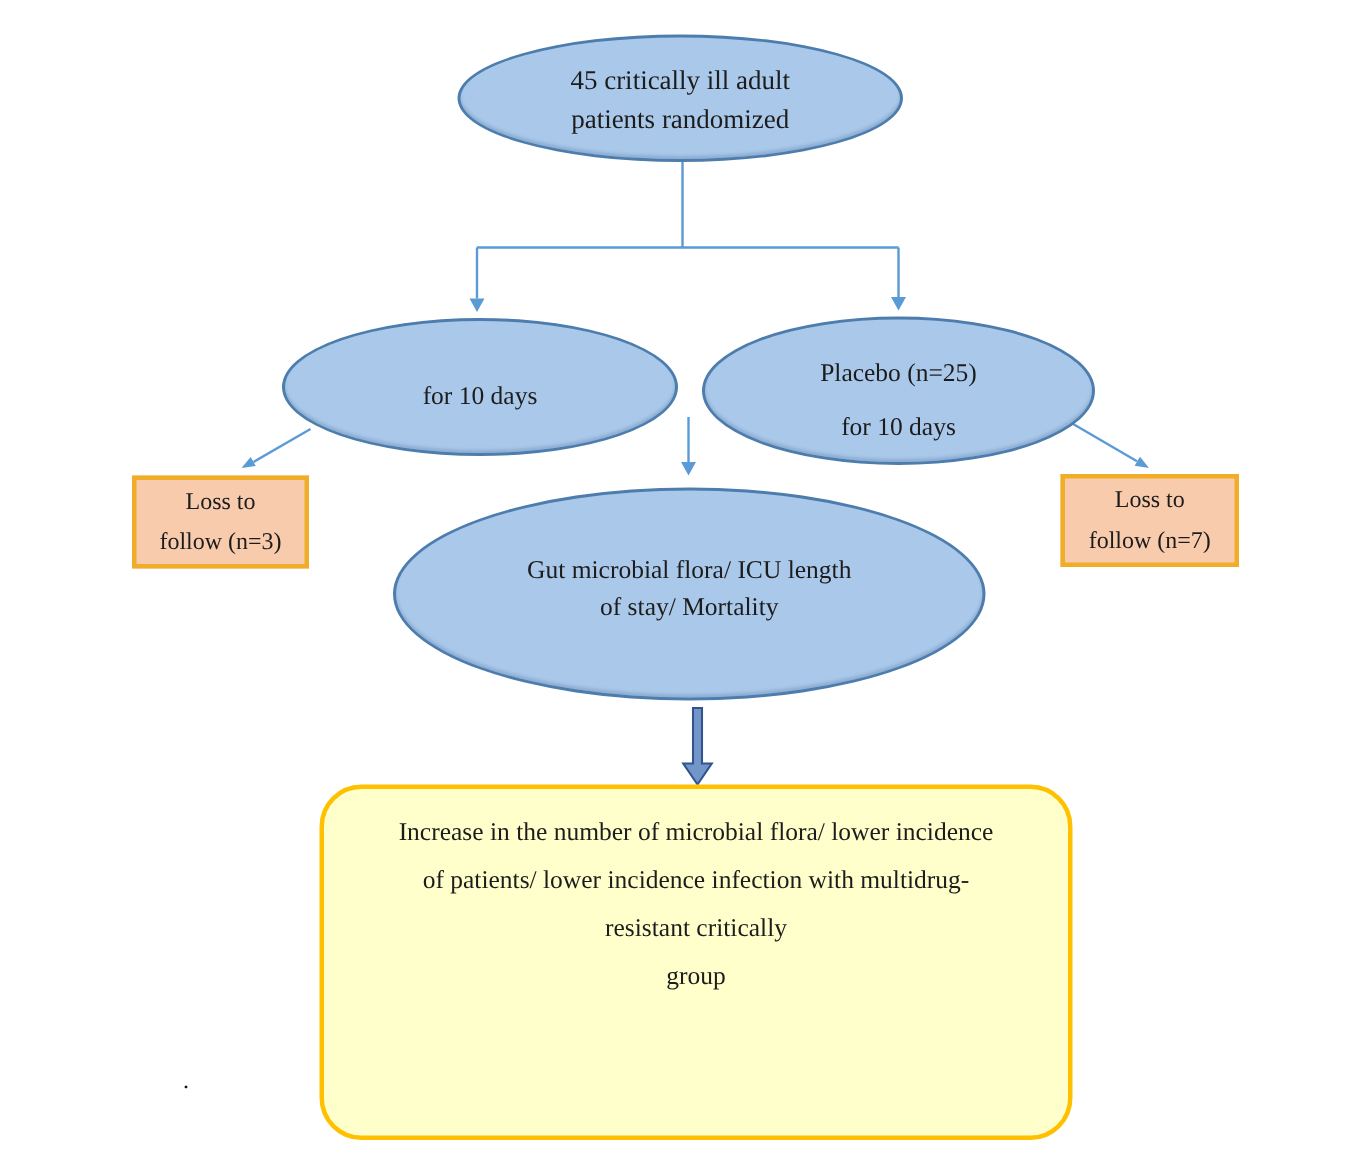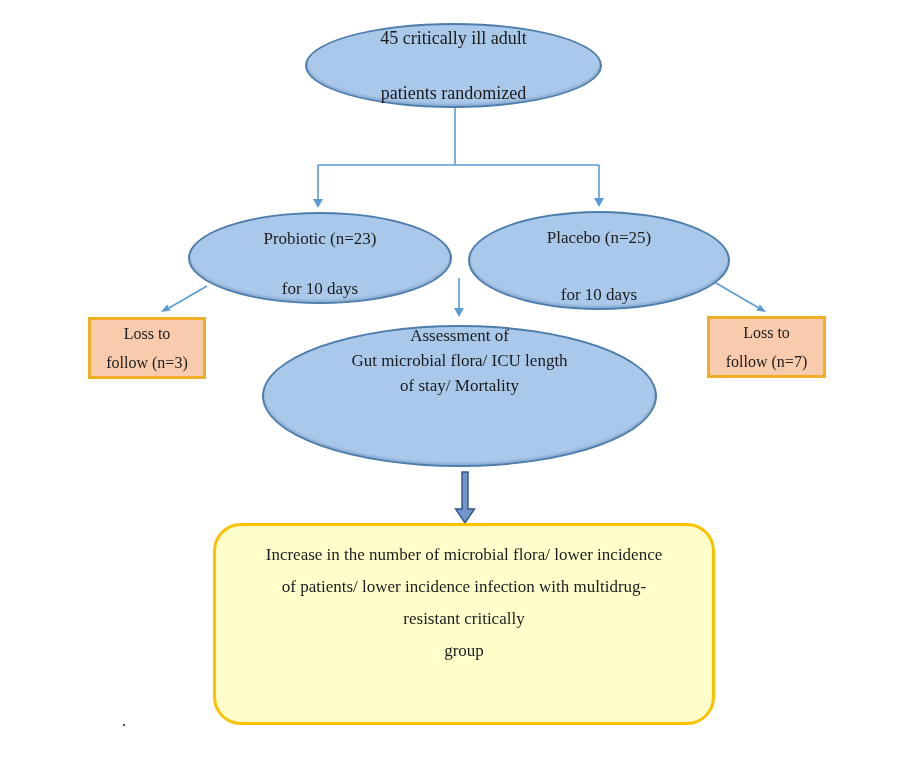--- a/index.html
+++ b/index.html
@@ -1,21 +1,21 @@
 <!DOCTYPE html>
 <html style="--node-fill: #aac8e9; --node-border: #4d7dad; --connector: #5b9bd5; --loss-fill: #f8cbad; --loss-border: #f0ad27; --outcome-fill: #ffffcc; --outcome-border: #ffc000; --thick-arrow-fill: #7396c8; --thick-arrow-border: #31538f; --text: #1c1c1c;"><head>
 <meta charset="utf-8">
 <style>
   html,body{margin:0;padding:0;background:#ffffff;}
   .canvas{
     position:relative;width:910px;height:783px;background:#ffffff;overflow:hidden;
     font-family:"Liberation Serif","DejaVu Serif",serif;color:var(--text,#1c1c1c);
   }
   .connectors{position:absolute;left:0;top:0;width:910px;height:783px;}
-  .node{position:absolute;display:flex;flex-direction:column;align-items:center;justify-content:space-between;text-align:center;box-sizing:border-box;}
+  .node{position:absolute;display:flex;flex-direction:column;align-items:center;justify-content:center;text-align:center;box-sizing:border-box;}
   .ellipse{
     background:var(--node-fill,#aac8e9);
     border:2px solid var(--node-border,#4d7dad);
     border-radius:50%;
     box-shadow:inset 0 -2px 2px rgba(60,100,150,.25);
   }
   .loss{
     background:var(--loss-fill,#f8cbad);
     border:3px solid var(--loss-border,#f0ad27);
     font-size:16px;line-height:27px;
@@ -60,48 +60,46 @@
     </g>
     <path fill="#7396c8" stroke="#31538f" stroke-width="1.4" stroke-linejoin="miter" d="M462 472 L468 472 L468 509 L474.5 509 L465 523 L455.5 509 L462 509 Z"></path>
   </svg>
 
   <div class="node ellipse start-node" style="left:305px;top:23px;width:297px;height:85px;">
     <span class="line">45 critically ill adult</span>
     <span class="line">patients randomized</span>
   </div>
 
   <div class="node ellipse arm-node" style="left:188px;top:212px;width:264px;height:92px;">
-    <span class="line">Probiotic (n=23)</span>
     <span class="line">for 10 days</span>
   </div>
 
   <div class="node ellipse arm-node" style="left:468px;top:211px;width:262px;height:99px;">
     <span class="line">Placebo (n=25)</span>
     <span class="line">for 10 days</span>
   </div>
 
   <div class="node loss" style="left:88px;top:317px;width:118px;height:62px;">
     <span class="line">Loss to</span>
     <span class="line">follow (n=3)</span>
   </div>
 
   <div class="node loss" style="left:707px;top:316px;width:119px;height:62px;">
     <span class="line">Loss to</span>
     <span class="line">follow (n=7)</span>
   </div>
 
   <div class="node ellipse assess-node" style="left:262px;top:325px;width:395px;height:142px;">
     <div class="content">
-      <span class="line">Assessment of</span>
       <span class="line">Gut microbial flora/ ICU length</span>
       <span class="line">of stay/ Mortality</span>
     </div>
   </div>
 
-  <div class="node outcome" style="left:213px;top:523px;width:502px;height:202px;">
+  <div class="node outcome" style="left:213px;top:523px;width:502px;height:237px;">
     <span class="line">Increase in the number of microbial flora/ lower incidence</span>
     <span class="line">of patients/ lower incidence infection with multidrug-</span>
     <span class="line">resistant critically</span>
     <span class="line">group</span>
   </div>
 
   <span class="stray-period">.</span>
 
 </div>
 

